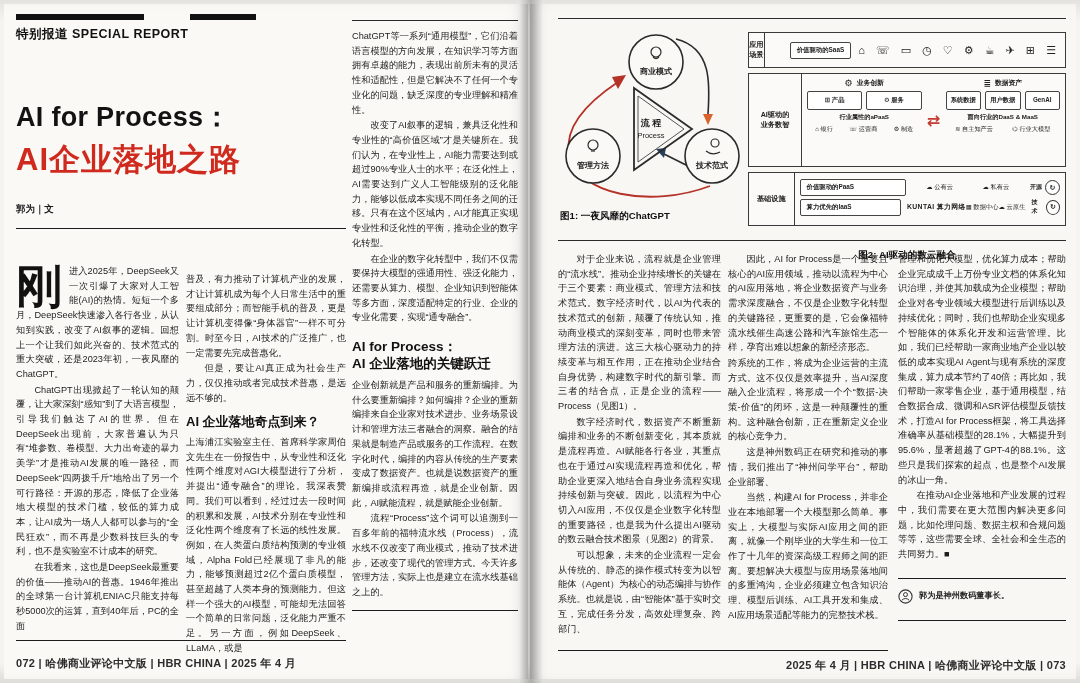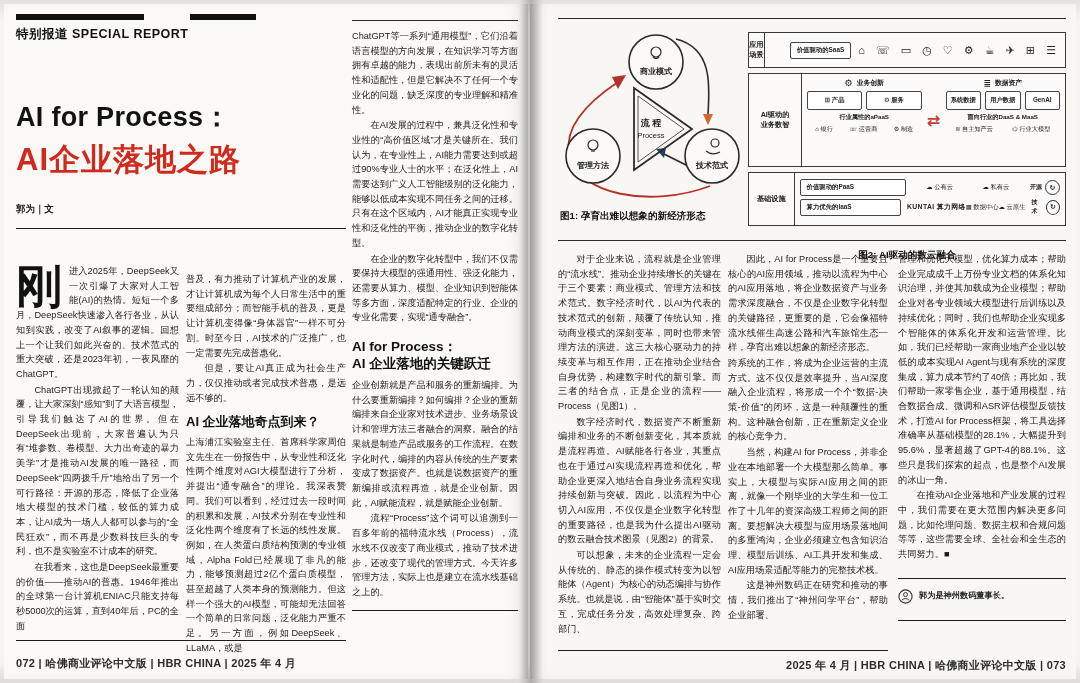--- a/index.html
+++ b/index.html
@@ -114,21 +114,21 @@
   <div class="abs bodycol" style="left:186px;top:272px;width:160px;">
     <p class="para cont">普及，有力推动了计算机产业的发展，才让计算机成为每个人日常生活中的重要组成部分；而智能手机的普及，更是让计算机变得像“身体器官”一样不可分割。时至今日，AI技术的广泛推广，也一定需要先完成普惠化。</p>
     <p class="para">但是，要让AI真正成为社会生产力，仅仅推动或者完成技术普惠，是远远不够的。</p>
     <div class="colhead">AI 企业落地奇点到来？</div>
     <p class="para cont">上海浦江实验室主任、首席科学家周伯文先生在一份报告中，从专业性和泛化性两个维度对AGI大模型进行了分析，并提出“通专融合”的理论。我深表赞同。我们可以看到，经过过去一段时间的积累和发展，AI技术分别在专业性和泛化性两个维度有了长远的线性发展。例如，在人类蛋白质结构预测的专业领域，Alpha Fold已经展现了非凡的能力，能够预测超过2亿个蛋白质模型，甚至超越了人类本身的预测能力。但这样一个强大的AI模型，可能却无法回答一个简单的日常问题，泛化能力严重不足。另一方面，例如DeepSeek、LLaMA，或是</p>
   </div>
 
   <div class="abs bodycol" style="left:352px;top:20px;width:166px;">
     <div class="thin-rule" style="margin-bottom:8px;"></div>
     <p class="para cont">ChatGPT等一系列“通用模型”，它们沿着语言模型的方向发展，在知识学习等方面拥有卓越的能力，表现出前所未有的灵活性和适配性，但是它解决不了任何一个专业化的问题，缺乏深度的专业理解和精准性。</p>
-    <p class="para">在AI发展的过程中，兼具泛化性和专业性的“高价值区域”才是关键所在。我们认为，在专业性上，AI能力需要达到或超过90%专业人士的水平；在泛化性上，AI需要达到广义人工智能级别的泛化能力，能够以低成本实现不同任务之间的迁移。只有在这个区域内，AI才能真正实现专业性和泛化性的平衡，推动企业的数字化转型。</p>
+    <p class="para">改变了AI叙事的逻辑，兼具泛化性和专业性的“高价值区域”才是关键所在。我们认为，在专业性上，AI能力需要达到或超过90%专业人士的水平；在泛化性上，AI需要达到广义人工智能级别的泛化能力，能够以低成本实现不同任务之间的迁移。只有在这个区域内，AI才能真正实现专业性和泛化性的平衡，推动企业的数字化转型。</p>
     <p class="para">在企业的数字化转型中，我们不仅需要保持大模型的强通用性、强泛化能力，还需要从算力、模型、企业知识到智能体等多方面，深度适配特定的行业、企业的专业化需要，实现“通专融合”。</p>
     <div class="colhead2">
       <div>AI for Process：</div>
       <div>AI 企业落地的关键跃迁</div>
     </div>
     <p class="para cont">企业创新就是产品和服务的重新编排。为什么要重新编排？如何编排？企业的重新编排来自企业家对技术进步、业务场景设计和管理方法三者融合的洞察。融合的结果就是制造产品或服务的工作流程。在数字化时代，编排的内容从传统的生产要素变成了数据资产。也就是说数据资产的重新编排或流程再造，就是企业创新。因此，AI赋能流程，就是赋能企业创新。</p>
     <p class="para">流程“Process”这个词可以追溯到一百多年前的福特流水线（Process），流水线不仅改变了商业模式，推动了技术进步，还改变了现代的管理方式。今天许多管理方法，实际上也是建立在流水线基础之上的。</p>
     <div class="end-rule"></div>
   </div>
 
@@ -162,21 +162,21 @@
       <circle cx="33" cy="128" r="27" fill="#faf9f6" stroke="#2b2b2b" stroke-width="1.6"></circle>
       <circle cx="33" cy="117" r="5" fill="none" stroke="#2b2b2b" stroke-width="1.2"></circle>
       <line x1="31" y1="123" x2="35" y2="123" stroke="#2b2b2b" stroke-width="1.2"></line>
       <text x="33" y="140" font-size="8" font-weight="bold" text-anchor="middle" fill="#1c1c1c">管理方法</text>
 
       <circle cx="152" cy="128" r="27" fill="#faf9f6" stroke="#2b2b2b" stroke-width="1.6"></circle>
       <circle cx="155" cy="115" r="4" fill="none" stroke="#2b2b2b" stroke-width="1.2"></circle>
       <path d="M146,123 q6,5 14,1" fill="none" stroke="#2b2b2b" stroke-width="1.2"></path>
       <text x="152" y="140" font-size="8" font-weight="bold" text-anchor="middle" fill="#1c1c1c">技术范式</text>
     </svg>
-    <div class="figcap fig1-cap">图1: 孕育出难以想象的新经济形态</div>
+    <div class="figcap fig1-cap">图1: 一夜风靡的ChatGPT</div>
   </div>
 
   <div class="abs fig2" style="left:748px;top:32px;">
     <div class="f2row" style="height:34px;gap:20px;">
       <div class="f2label">应用场景</div>
       <div class="f2content r1flex">
         <span class="pillbox">价值驱动的SaaS</span>
         <span class="scene-icons">⌂ ☏ ▭ ◷ ♡ ⚙ ☕ ✈ ⊞ ☰</span>
       </div>
     </div>
@@ -254,22 +254,22 @@
 
   <div class="abs bodycol" style="left:558px;top:252px;width:163px;">
     <p class="para">对于企业来说，流程就是企业管理的“流水线”。推动企业持续增长的关键在于三个要素：商业模式、管理方法和技术范式。数字经济时代，以AI为代表的技术范式的创新，颠覆了传统认知，推动商业模式的深刻变革，同时也带来管理方法的演进。这三大核心驱动力的持续变革与相互作用，正在推动企业结合自身优势，构建数字时代的新引擎。而三者的结合点，正是企业的流程——Process（见图1）。</p>
     <p class="para">数字经济时代，数据资产不断重新编排和业务的不断创新变化，其本质就是流程再造。AI赋能各行各业，其重点也在于通过AI实现流程再造和优化，帮助企业更深入地结合自身业务流程实现持续创新与突破。因此，以流程为中心切入AI应用，不仅仅是企业数字化转型的重要路径，也是我为什么提出AI驱动的数云融合技术图景（见图2）的背景。</p>
     <p class="para">可以想象，未来的企业流程一定会从传统的、静态的操作模式转变为以智能体（Agent）为核心的动态编排与协作系统。也就是说，由“智能体”基于实时交互，完成任务分发，高效处理复杂、跨部门、</p>
   </div>
 
   <div class="abs bodycol" style="left:728px;top:252px;width:160px;">
     <p class="para">因此，AI for Process是一个重要且核心的AI应用领域，推动以流程为中心的AI应用落地，将企业数据资产与业务需求深度融合，不仅是企业数字化转型的关键路径，更重要的是，它会像福特流水线催生高速公路和汽车旅馆生态一样，孕育出难以想象的新经济形态。</p>
     <p class="para cont">跨系统的工作，将成为企业运营的主流方式。这不仅仅是效率提升，当AI深度融入企业流程，将形成一个个“数据-决策-价值”的闭环，这是一种颠覆性的重构。这种融合创新，正在重新定义企业的核心竞争力。</p>
+    <p class="para">这是神州数码正在研究和推动的事情，我们推出了“神州问学平台”，帮助企业部署、</p>
     <p class="para">当然，构建AI for Process，并非企业在本地部署一个大模型那么简单。事实上，大模型与实际AI应用之间的距离，就像一个刚毕业的大学生和一位工作了十几年的资深高级工程师之间的距离。要想解决大模型与应用场景落地间的多重鸿沟，企业必须建立包含知识治理、模型后训练、AI工具开发和集成、AI应用场景适配等能力的完整技术栈。</p>
-    <p class="para">这是神州数码正在研究和推动的事情，我们推出了“神州问学平台”，帮助企业部署、</p>
   </div>
 
   <div class="abs bodycol" style="left:898px;top:252px;width:168px;">
     <p class="para cont">管理和优化大模型，优化算力成本；帮助企业完成成千上万份专业文档的体系化知识治理，并使其加载成为企业模型；帮助企业对各专业领域大模型进行后训练以及持续优化；同时，我们也帮助企业实现多个智能体的体系化开发和运营管理。比如，我们已经帮助一家商业地产企业以较低的成本实现AI Agent与现有系统的深度集成，算力成本节约了40倍；再比如，我们帮助一家零售企业，基于通用模型，结合数据合成、微调和ASR评估模型反馈技术，打造AI for Process框架，将工具选择准确率从基础模型的28.1%，大幅提升到95.6%，显著超越了GPT-4的88.1%。这些只是我们探索的起点，也是整个AI发展的冰山一角。</p>
     <p class="para">在推动AI企业落地和产业发展的过程中，我们需要在更大范围内解决更多问题，比如伦理问题、数据主权和合规问题等等，这些需要全球、全社会和全生态的共同努力。■</p>
     <div class="note-block">
       <div class="note-row">
         <svg width="15" height="15" viewBox="0 0 15 15">
           <circle cx="7.5" cy="7.5" r="6.6" fill="none" stroke="#333" stroke-width="1.1"></circle>
           <circle cx="7.5" cy="5.6" r="2" fill="none" stroke="#333" stroke-width="1"></circle>

